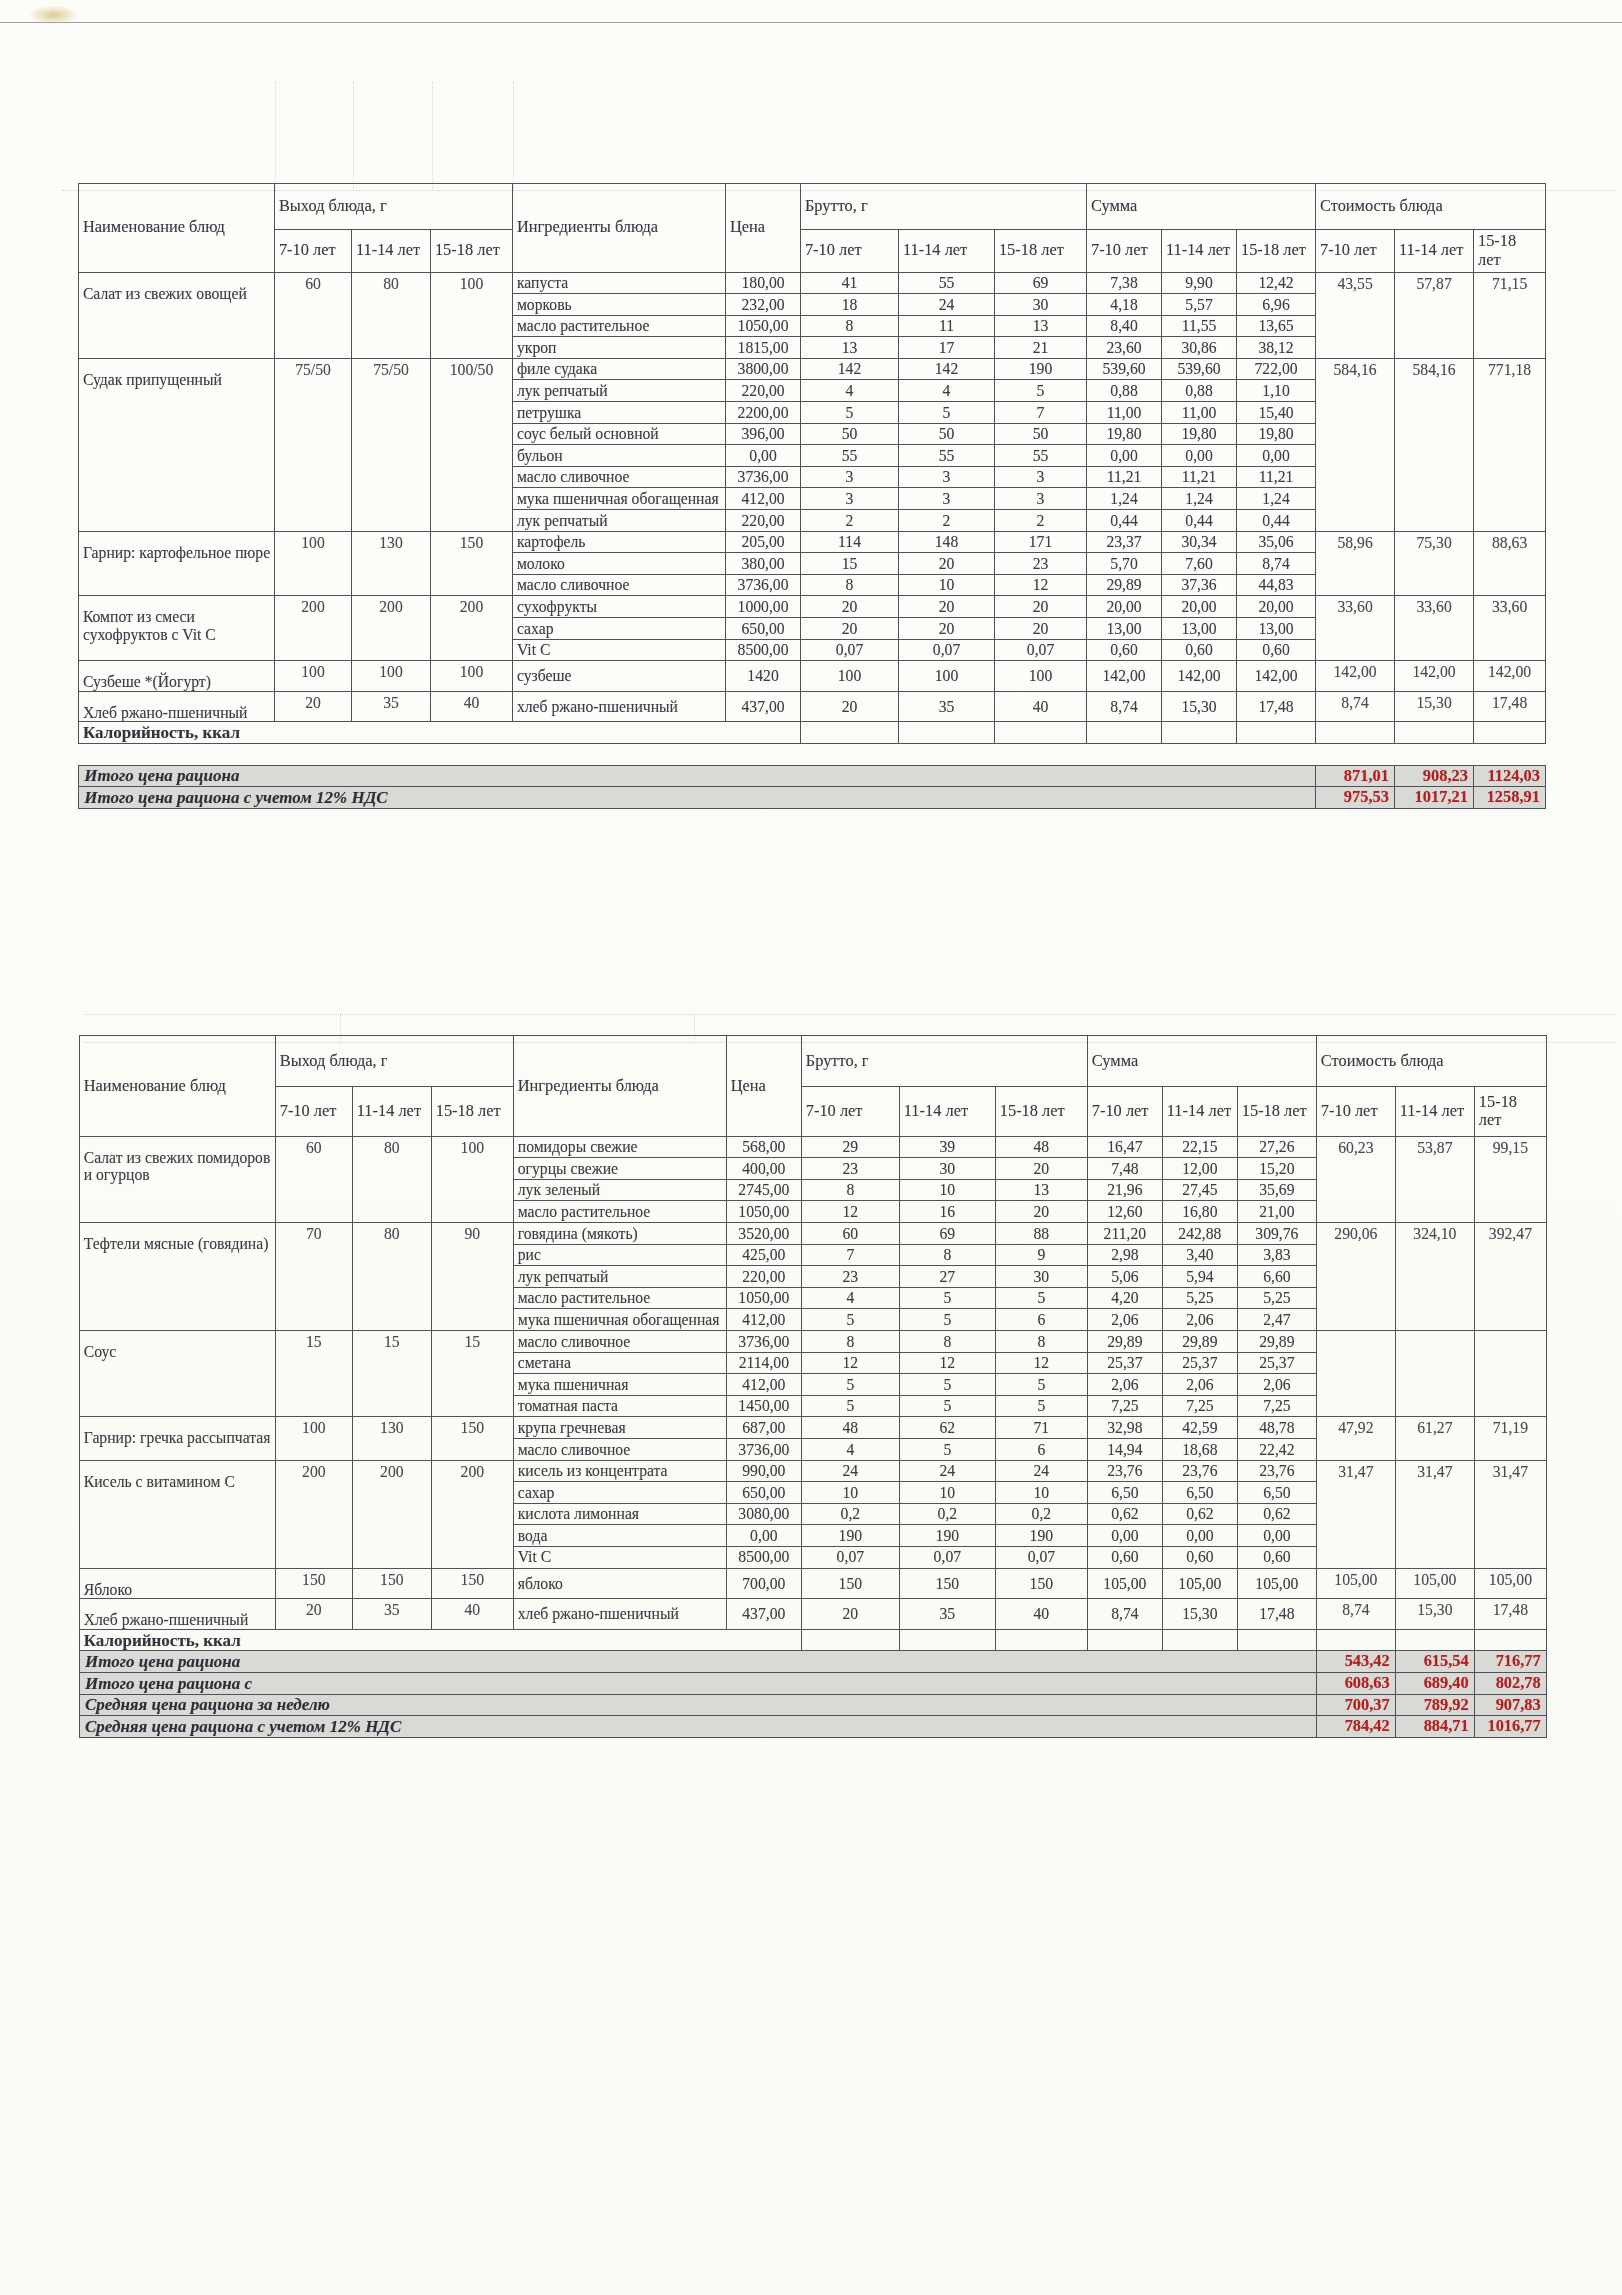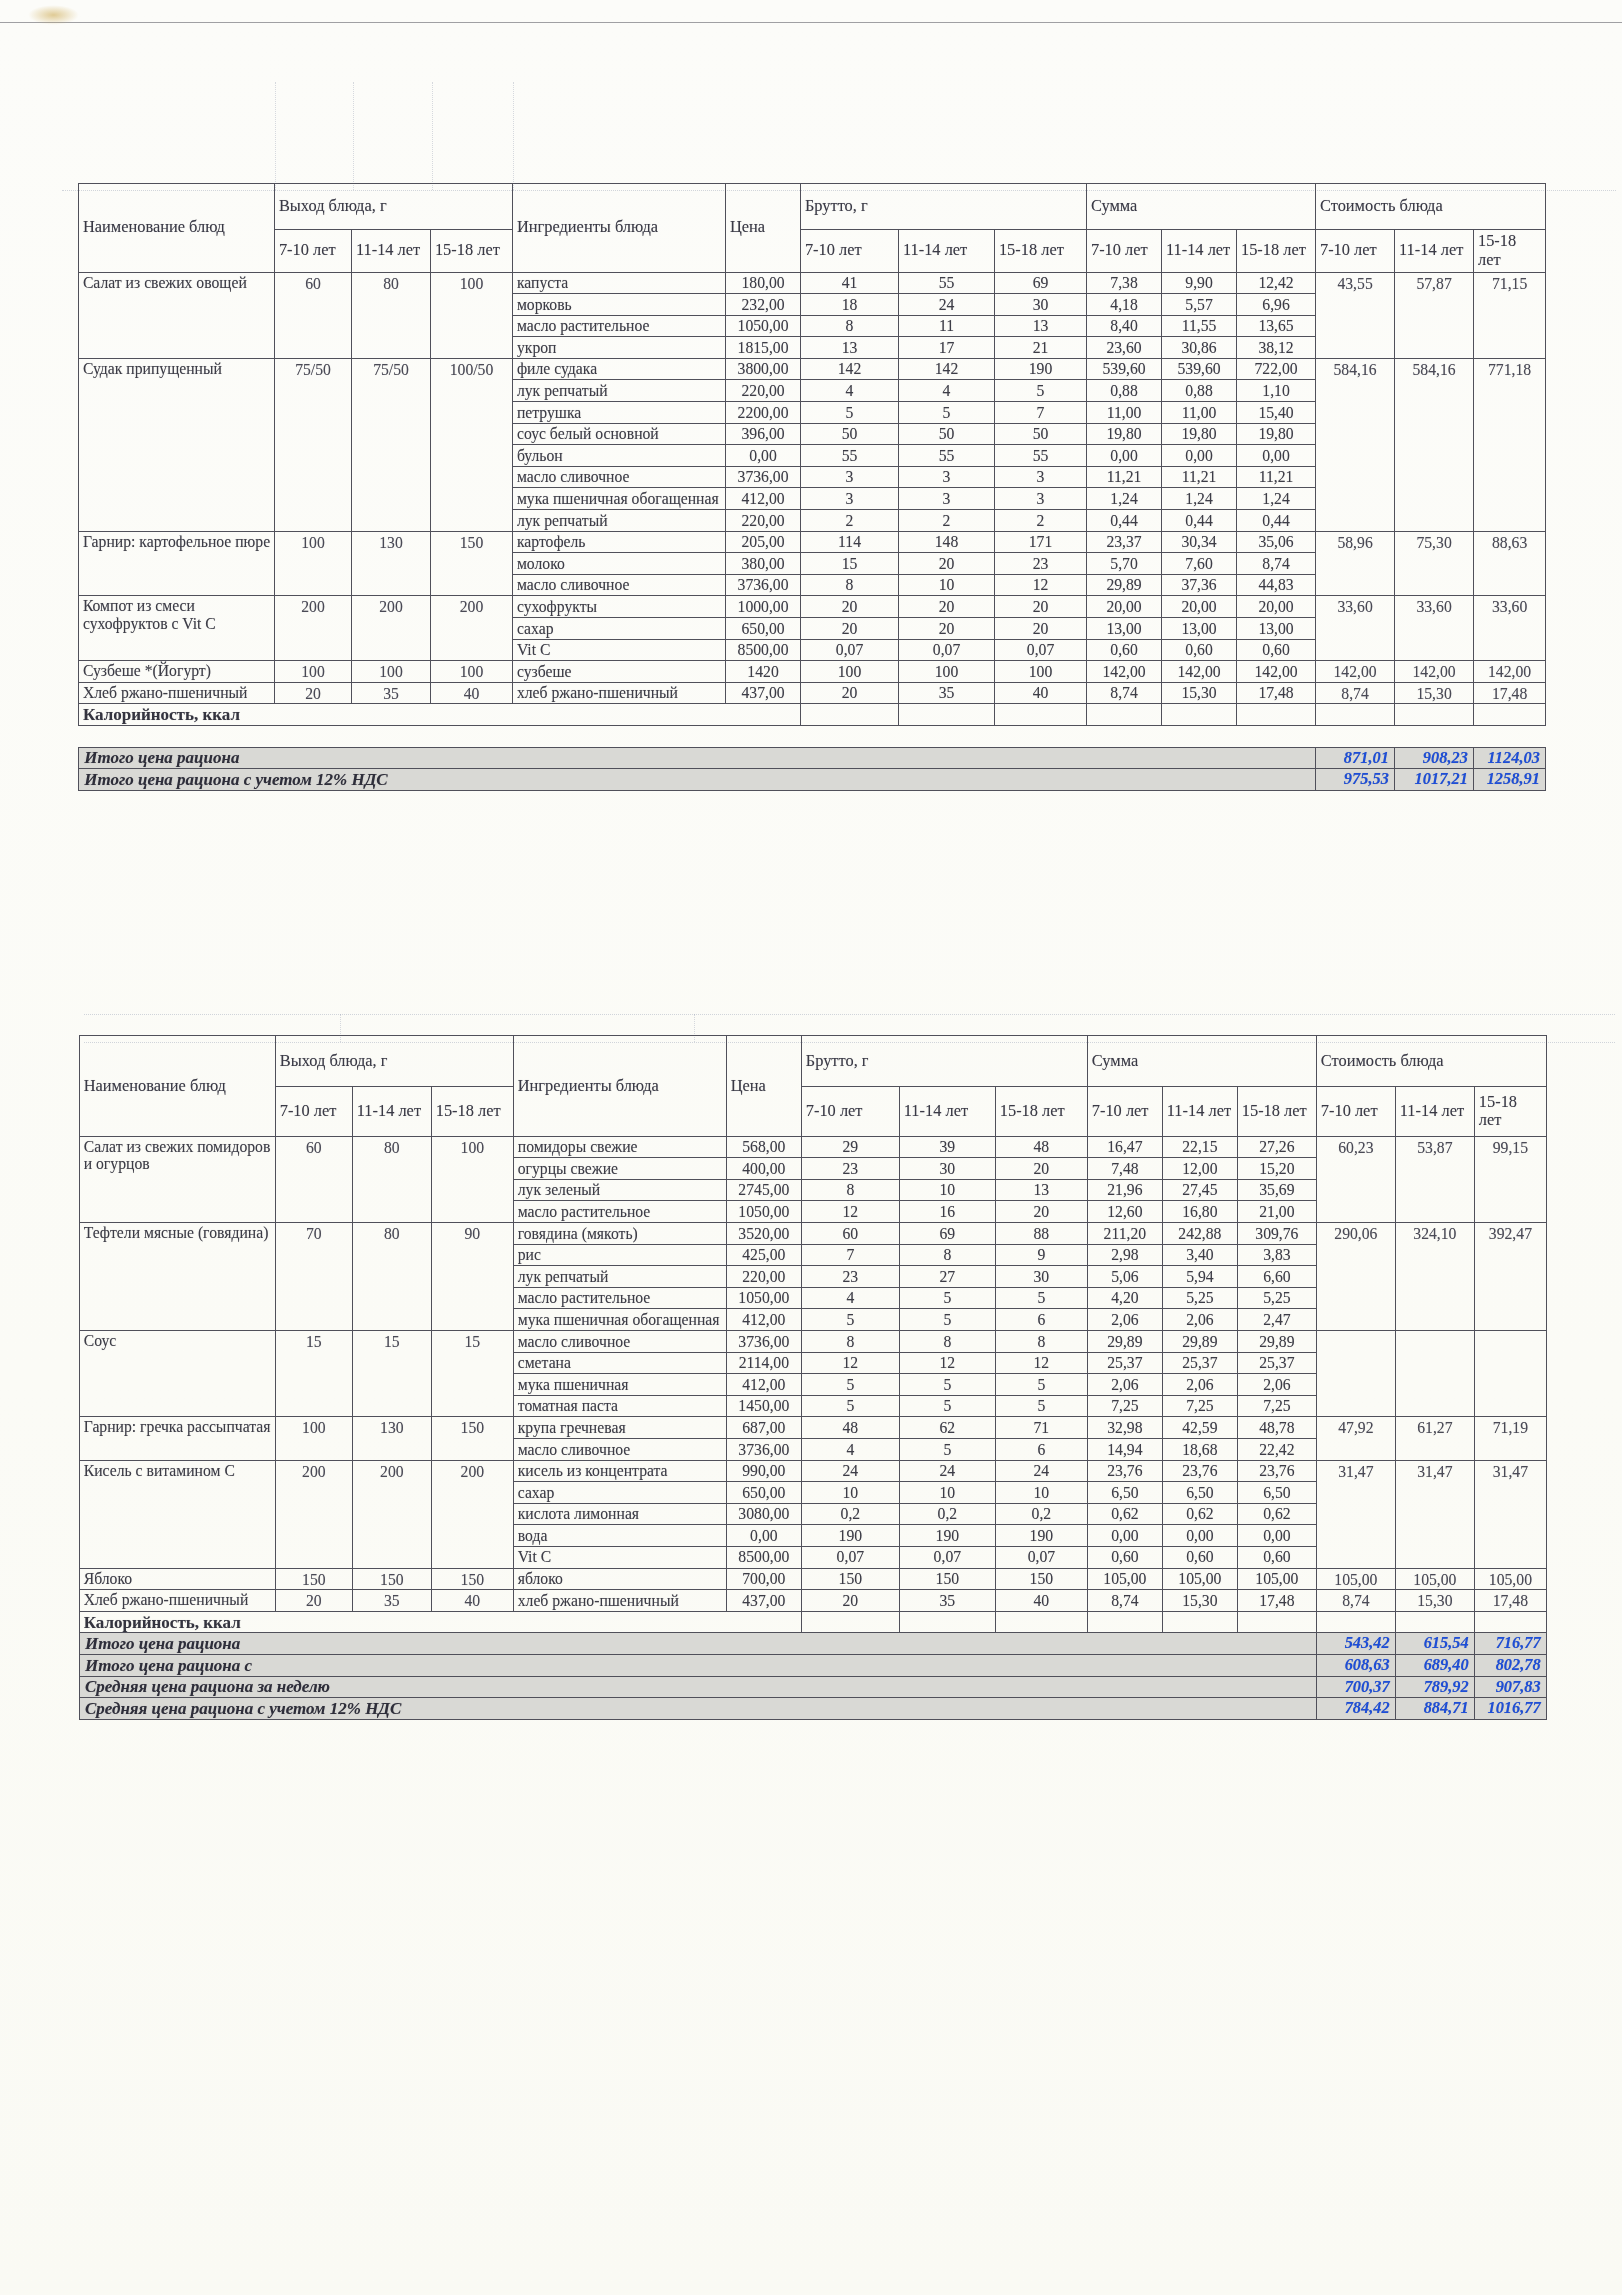--- a/index.html
+++ b/index.html
@@ -20,29 +20,29 @@
   .menu th,.menu td{border:1.3px solid #50505a;padding:0 3.9px;font-size:15.7px;line-height:1.12;overflow:hidden;
                     text-shadow:0 0 0.7px rgba(60,60,72,.35);}
   .menu thead th{font-size:16.4px;font-weight:normal;text-align:left;vertical-align:middle;color:#3a3a46;}
   .menu thead tr.h1{height:46px;}
   .menu thead tr.h2{height:43px;}
   table.t2 thead tr.h1{height:51px;}
   table.t2 thead tr.h2{height:50px;}
   .menu tbody tr{height:21.6px;}
   td.ing{text-align:left;white-space:nowrap;}
   td.num{text-align:center;white-space:nowrap;}
-  td.dish{vertical-align:top;text-align:left;padding-top:1px;}
+  td.dish{vertical-align:top;text-align:left;padding-top:12px;}
   td.out,td.cost{vertical-align:top;text-align:center;padding-top:2px;color:#4a4a56;}
   tr.cal{height:30px;}
   td.cal-label{font-weight:bold;font-size:17px;text-align:left;color:#34343f;}
   tr.spacer{height:19.6px;}
   tr.spacer td{border:none;background:transparent;}
   tr.total{height:24px;background:#d9d9d5;}
   td.tlabel{font-style:italic;font-weight:bold;font-size:17px;text-align:left;padding-left:5.2px;color:#2e2e3a;}
-  td.tval{font-weight:bold;font-size:16.4px;text-align:right;padding-right:5.2px;color:#1d4ed8;font-style:italic;}
+  td.tval{font-weight:bold;font-size:16.4px;text-align:right;padding-right:5.2px;color:#b91c1c;}
 </style>
 </head>
 <body>
 
 <div class="page">
 
   <div class="scan-topline"></div>
   <div class="smudge"></div>
   <div class="ghost gh-h" style="top:190px;left:62px;width:1554px;"></div>
   <div class="ghost gh-v" style="top:82px;left:275px;height:108px;"></div>

